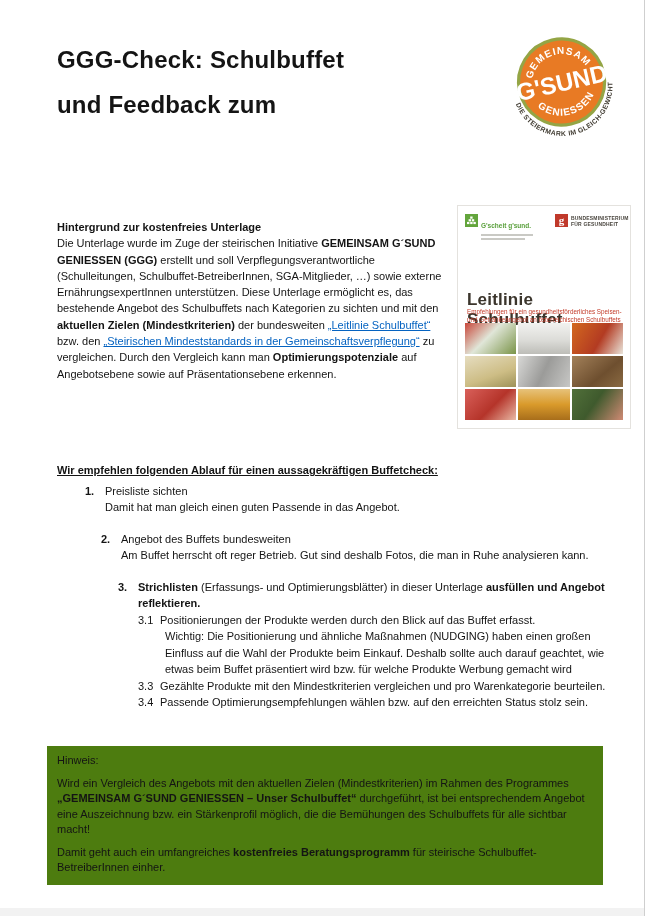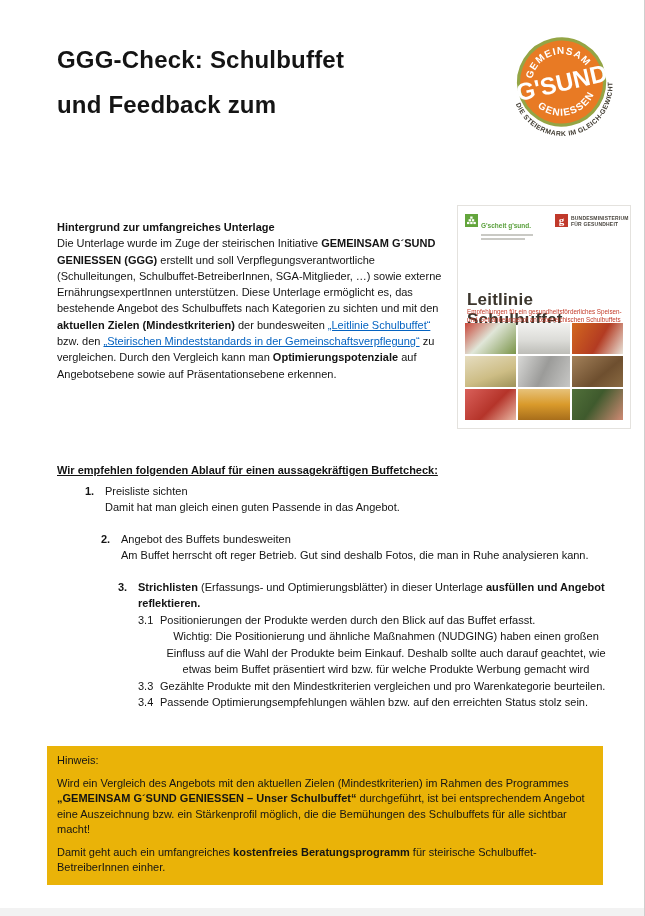--- a/index.html
+++ b/index.html
@@ -45,23 +45,23 @@
   .cl-item{display:flex;}
   .cl-item .num{font-weight:bold;width:20px;flex:none;}
   .cl-item .content{flex:1;}
   .cl-title{font-weight:normal;}
   .i1{margin-left:28px;margin-top:2px;}
   .i2{margin-left:44px;margin-top:15px;}
   .i3{margin-left:61px;margin-top:15px;}
   .sub{display:flex;}
   .sub .snum{width:22px;flex:none;}
   .sub .stext{flex:1;}
-  .sub-note{padding-left:5px;text-align:center;}
-  
-  .hinweis{position:absolute;left:47px;top:746px;width:556px;box-sizing:border-box;background:#eab308;padding:7px 11px 9px 10px;font-size:11px;line-height:15.5px;}
+  .sub-note{padding-left:5px;}
+  
+  .hinweis{position:absolute;left:47px;top:746px;width:556px;box-sizing:border-box;background:#4d7c0f;padding:7px 11px 9px 10px;font-size:11px;line-height:15.5px;}
   .hinweis p{margin:0 0 7px 0;}
   .hinweis p:last-child{margin-bottom:0;}
   
   .bottom-strip{position:absolute;left:0;bottom:0;width:100%;height:8px;background:#f2f2f2;}
   .right-edge{position:absolute;right:0;top:0;width:1px;height:100%;background:#cfcfcf;}
 </style>
 </head>
 <body>
 
 <div class="page">
@@ -86,21 +86,21 @@
         </text>
         <path id="arcOuter" d="M 18 64 A 50 50 0 0 0 118 64" fill="none"></path>
         <text font-size="6.8" font-weight="bold" fill="#3f3a30" letter-spacing=".4" font-family="Liberation Sans, sans-serif">
           <textPath href="#arcOuter" startOffset="50%" text-anchor="middle">DIE STEIERMARK IM GLEICH-GEWICHT</textPath>
         </text>
       </g>
     </svg>
   </div>
 
   <div class="intro">
-    <div class="intro-heading">Hintergrund zur umfangreiches Unterlage</div>
+    <div class="intro-heading">Hintergrund zur kostenfreies Unterlage</div>
     <div><span>Die Unterlage wurde im Zuge der steirischen Initiative </span><span class="seg-b">GEMEINSAM G´SUND GENIESSEN (GGG)</span><span> erstellt und soll Verpflegungsverantwortliche (Schulleitungen, Schulbuffet-BetreiberInnen, SGA-Mitglieder, …) sowie externe ErnährungsexpertInnen unterstützen. Diese Unterlage ermöglicht es, das bestehende Angebot des Schulbuffets nach Kategorien zu sichten und mit den </span><span class="seg-b">aktuellen Zielen (Mindestkriterien)</span><span> der bundesweiten </span><span class="doc-link">„Leitlinie Schulbuffet“</span><span> bzw. den </span><span class="doc-link">„Steirischen Mindeststandards in der Gemeinschaftsverpflegung“</span><span> zu vergleichen. Durch den Vergleich kann man </span><span class="seg-b">Optimierungspotenziale</span><span> auf Angebotsebene sowie auf Präsentationsebene erkennen.</span></div>
   </div>
 
   <div class="cover">
     <div class="cover-logos">
       <div class="mini-logo">
         <span class="mini-sq-green">
           <svg width="9" height="9" viewBox="0 0 9 9">
               <g fill="#fff">
                 <rect x="3.2" y="0.5" width="2.4" height="2.2"></rect>

